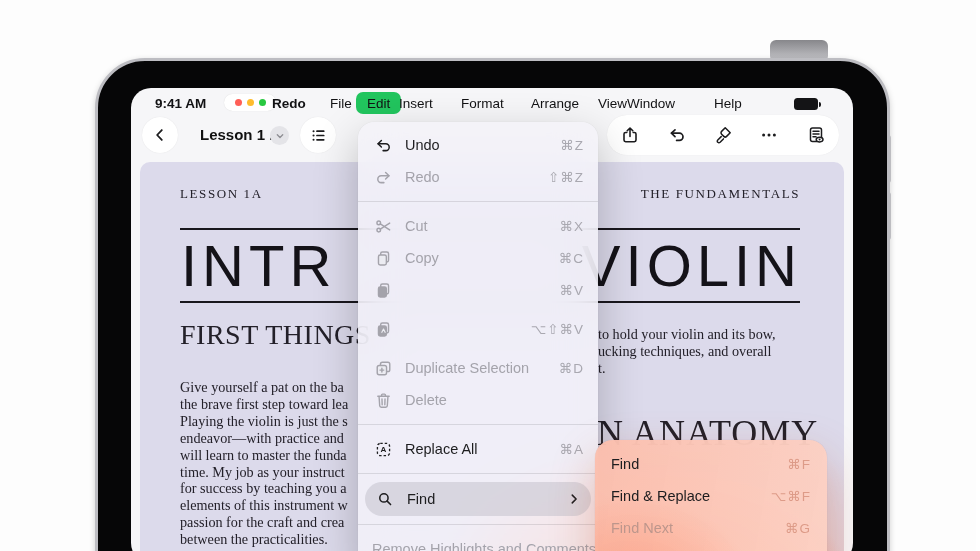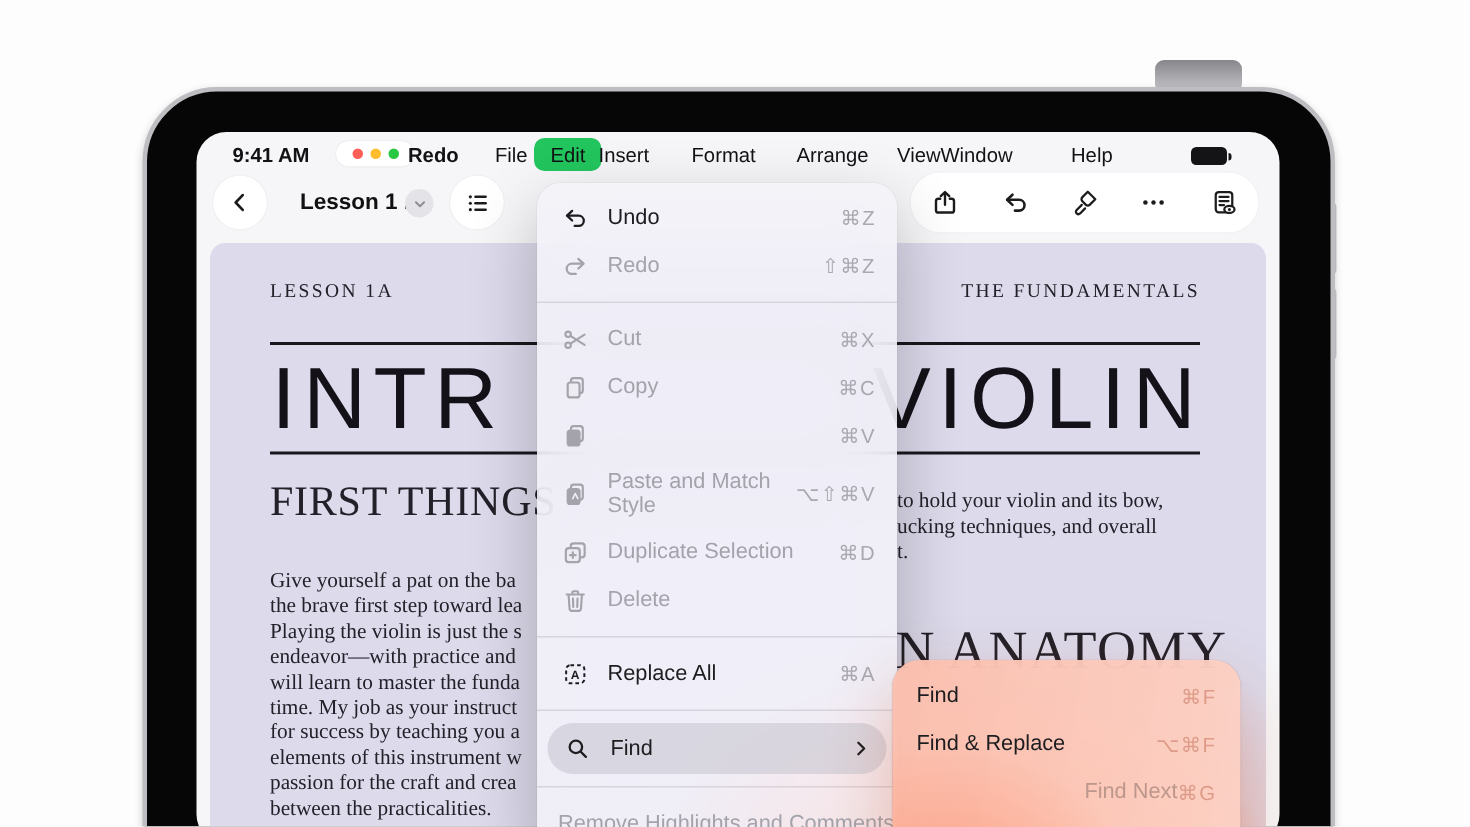--- a/index.html
+++ b/index.html
@@ -83,21 +83,21 @@
   .find-menu { position:absolute; left:464px; top:352px; width:232px; height:140px; border-radius:18px;
     padding-top:8px; overflow:hidden;
     background:
       radial-gradient(ellipse 180px 140px at 15% 110%, rgba(250,140,105,.55), rgba(250,150,115,0) 70%),
       linear-gradient(100deg, rgba(252,190,172,.95), rgba(253,209,195,.93));
     backdrop-filter:blur(18px); -webkit-backdrop-filter:blur(18px);
     box-shadow:0 18px 45px rgba(190,70,25,.28), 0 0 1px rgba(150,60,30,.25); }
   .frow { height:32px; display:flex; align-items:center; padding:0 16px; font-size:14.5px; color:#1d1d1f; }
   .frow .lbl { flex:1; }
   .frow .sc { font-size:13.5px; letter-spacing:1px; color:#dd9b88; }
-  .frow.off { color:#bd968c;text-align:right; }
+  .frow.off { color:#bd968c; }
   svg { display:block; }
 </style>
 </head>
 <body>
 
 <div id="stage">
 
   <div class="top-button"></div>
   <div class="side-button vol-up"></div>
   <div class="side-button vol-down"></div>
@@ -268,21 +268,20 @@
         <span class="sc">⌘V</span>
       </div>
       <div class="mrow off tall">
         <span class="ic">
             <svg width="19" height="19" viewBox="0 0 20 20" fill="none" stroke="currentColor" stroke-width="1.5" stroke-linejoin="round">
               <rect x="7" y="3.2" width="8.3" height="10.5" rx="1.8"></rect>
               <rect x="4.7" y="6.3" width="8.3" height="10.5" rx="1.8" fill="currentColor"></rect>
               <path d="M8 13.5 l2-4 2 4" stroke="#ececf2" stroke-width="1.2"></path>
             </svg>
           </span>
-        <span class="lbl" style="max-width:118px">Paste and Match Style</span>
         <span class="sc">⌥⇧⌘V</span>
       </div>
       <div class="mrow off">
         <span class="ic">
             <svg width="19" height="19" viewBox="0 0 20 20" fill="none" stroke="currentColor" stroke-width="1.5" stroke-linejoin="round" stroke-linecap="round">
               <rect x="6.8" y="3.4" width="9.8" height="9.8" rx="2"></rect>
               <rect x="3.4" y="6.8" width="9.8" height="9.8" rx="2" fill="#ececf2"></rect>
               <path d="M8.3 9.7 v4 M6.3 11.7 h4"></path>
             </svg>
           </span>

